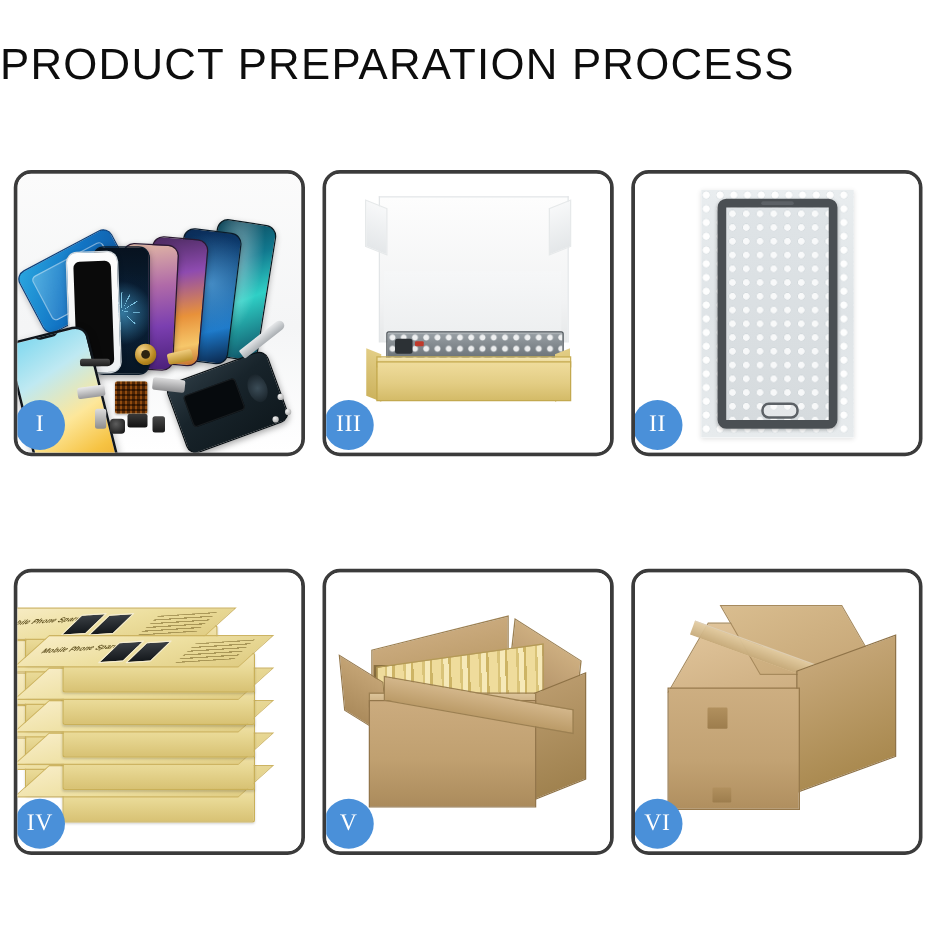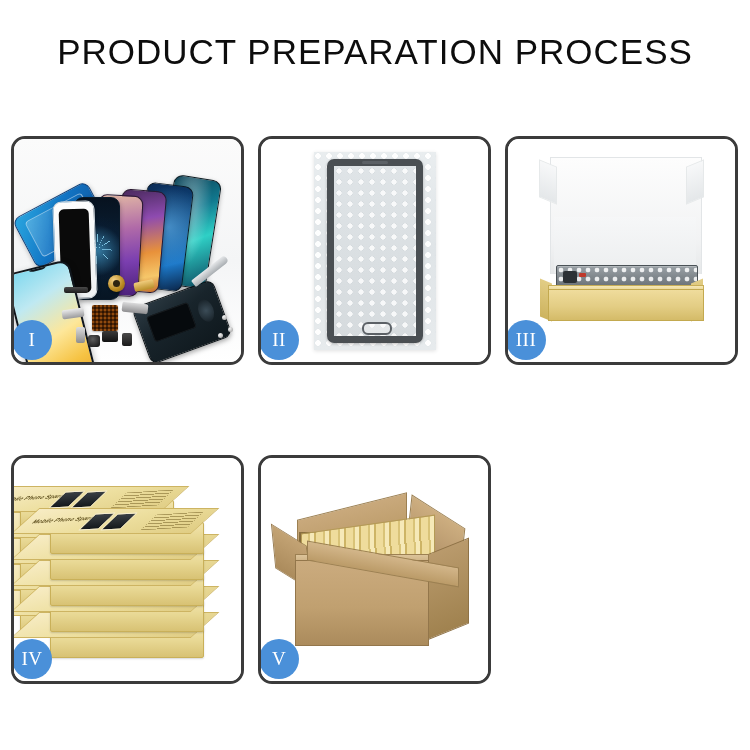--- a/index.html
+++ b/index.html
@@ -11,21 +11,20 @@
     width: 750px;
     height: 750px;
     overflow: hidden;
     font-family: "Liberation Sans", sans-serif;
     color: #111111;
     position: relative;
   }
 
   
   .header {
-    text-align: center;
     padding-top: 34px;
   }
   .title {
     font-size: 35px;
     font-weight: 400;
     letter-spacing: 1.0px;
     color: #0d0d0d;
     line-height: 1.05;
     white-space: nowrap;
   }
@@ -669,45 +668,45 @@
       <div class="cmp cmp-blk2"></div>
       <div class="cmp cmp-cam"></div>
       <div class="cmp cmp-screw1"></div>
       <div class="cmp cmp-screw2"></div>
       <div class="cmp cmp-screw3"></div>
       <div class="cmp cmp-tweezer"></div>
     </div>
     <div class="badge">I</div>
   </div>
 
-  <div class="panel p2">
-    <div class="panel-stage">
-      <div class="stagebg"></div>
-      <div class="bubble-sheet"></div>
-      <div class="screen-glass"></div>
-    </div>
-    <div class="badge">II</div>
-  </div>
-
   <div class="panel p3">
     <div class="panel-stage">
       <div class="stagebg"></div>
       <div class="box3-lidback"></div>
       <div class="box3-flapL"></div>
       <div class="box3-flapR"></div>
       <div class="box3-inner"></div>
       <div class="box3-content"></div>
       <div class="box3-sideL"></div>
       <div class="box3-sideR"></div>
       <div class="box3-rim"></div>
       <div class="box3-front"></div>
     </div>
     <div class="badge">III</div>
   </div>
 
+  <div class="panel p2">
+    <div class="panel-stage">
+      <div class="stagebg"></div>
+      <div class="bubble-sheet"></div>
+      <div class="screen-glass"></div>
+    </div>
+    <div class="badge">II</div>
+  </div>
+
   <div class="panel p4">
     <div class="panel-stage">
       <div class="stagebg"></div>
       <div class="stack">
 
         <div class="col-a">
           <div class="sbox" style="top:118px">
             <div class="lid"></div>
           </div>
           <div class="sbox" style="top:92px">
@@ -766,14 +765,27 @@
       <div class="contents"></div>
       <div class="flap-left"></div>
       <div class="carton-sideR"></div>
       <div class="carton-rim"></div>
       <div class="carton-body"></div>
       <div class="flap-front"></div>
     </div>
     <div class="badge">V</div>
   </div>
 
+  <div class="panel p6">
+    <div class="panel-stage">
+      <div class="stagebg"></div>
+      <div class="c6-top"></div>
+      <div class="c6-top2"></div>
+      <div class="c6-tape"></div>
+      <div class="c6-side"></div>
+      <div class="c6-front"></div>
+      <div class="c6-lbl1"></div>
+      <div class="c6-lbl2"></div>
+    </div>
+    <div class="badge">VI</div>
+  </div>
 
 </div>
 
 </body></html>

